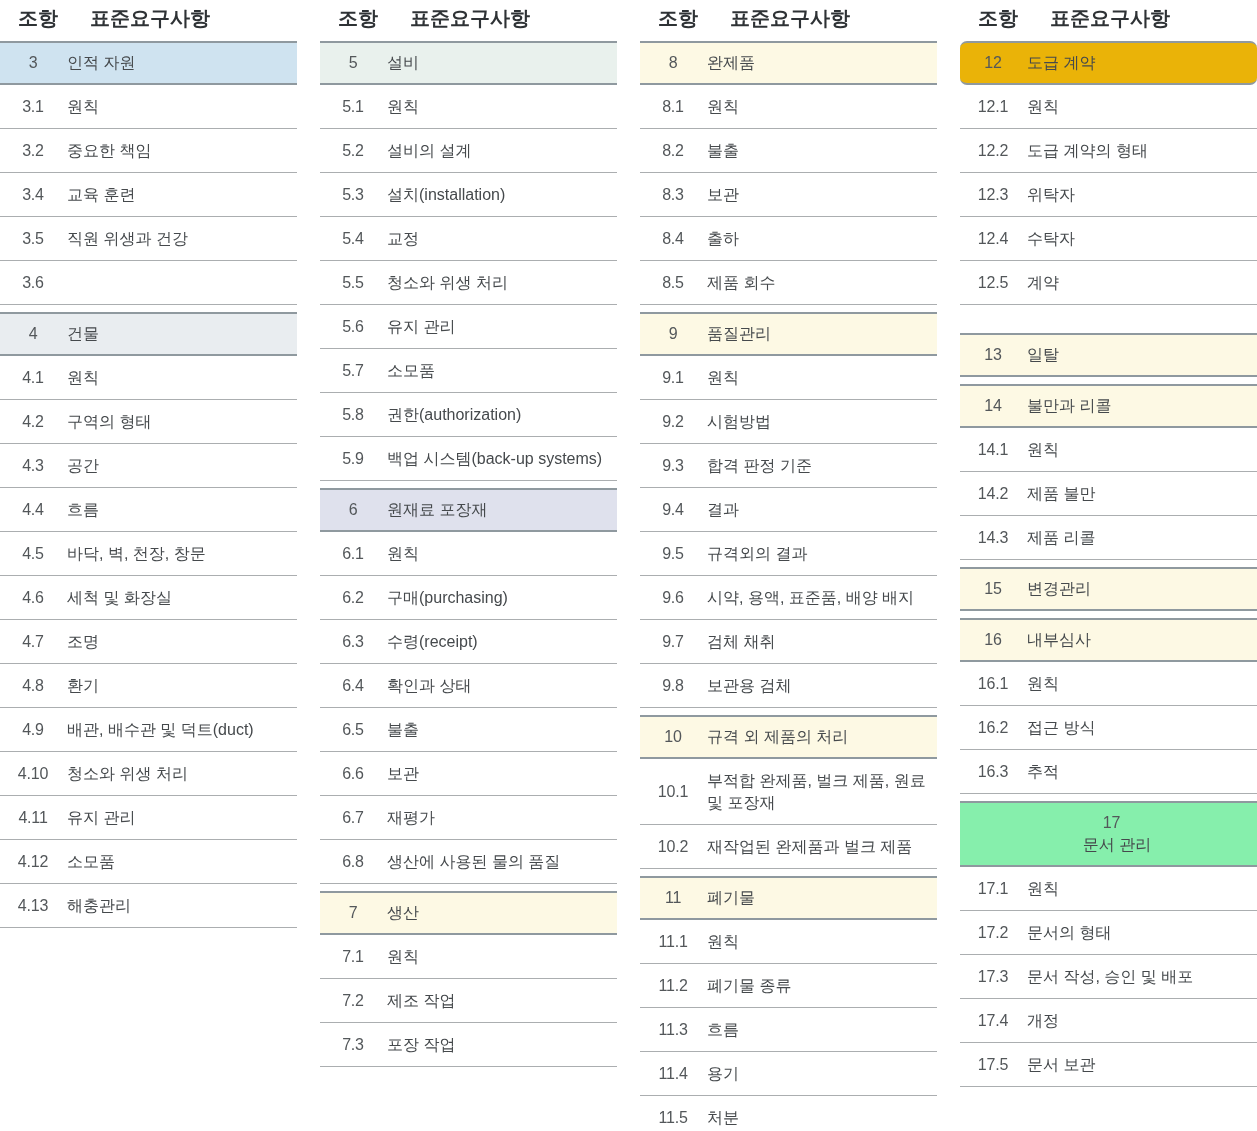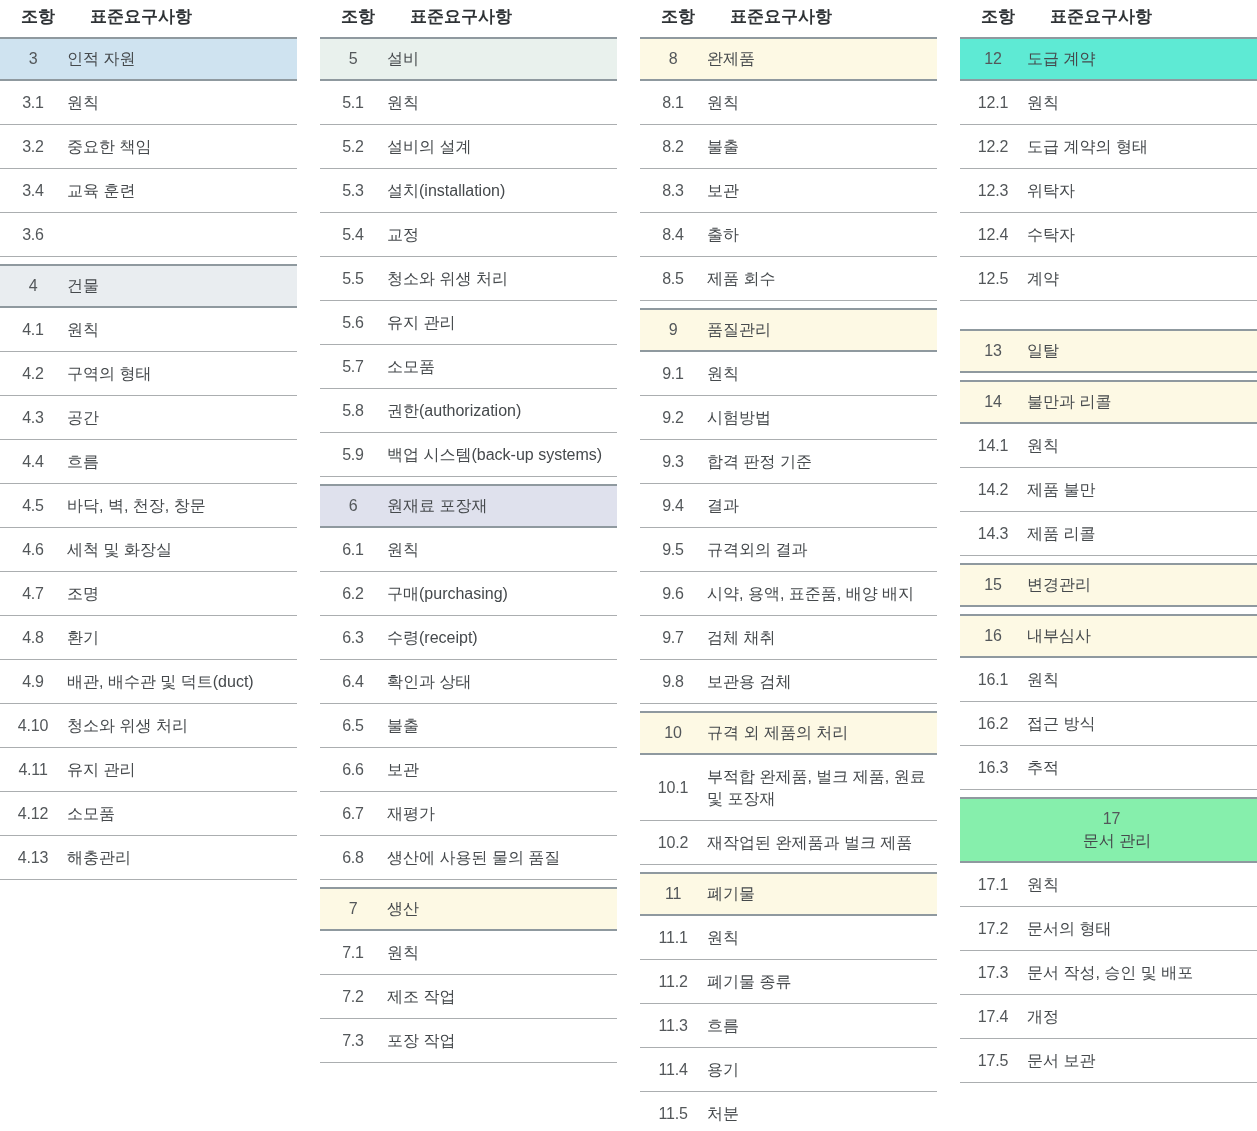--- a/index.html
+++ b/index.html
@@ -15,21 +15,21 @@
     grid-template-columns: repeat(4, 1fr);
     column-gap: 23px;
     padding-top: 2px;
     width: 1257px;
   }
   .col { min-width: 0; }
   .col-header {
     display: flex;
     align-items: center;
     padding: 3px 0 7px 0;
-    font-size: 17px;
+    font-size: 20px;
     font-weight: bold;
     color: #2e3235;
   }
   .h-num { width: 76px; text-align: center; flex: none; }
   .h-req { margin-left: 14px; }
   .row {
     display: flex;
     align-items: center;
     border-bottom: 1px solid #abaeb0;
     padding: 11px 4px 10px 10px;
@@ -77,20 +77,24 @@
   <div class="row">
     <span class="num">3.2</span>
     <span class="label">중요한 책임</span>
   </div>
 
   <div class="row">
     <span class="num">3.4</span>
     <span class="label">교육 훈련</span>
   </div>
 
+  <div class="row">
+    <span class="num">3.5</span>
+    <span class="label">직원 위생과 건강</span>
+  </div>
 
   <div class="row">
     <span class="num">3.6</span>
   </div>
 
   <div class="row section" style="background: rgb(233, 237, 240);">
     <span class="num">4</span>
     <span class="label">건물</span>
   </div>
 
@@ -411,21 +415,21 @@
   </div>
 </div>
   </section>
 
   <section class="col">
     <div class="col-header">
       <span class="h-num">조항</span>
       <span class="h-req">표준요구사항</span>
     </div>
     <div class="rows">
-  <div class="row section first" style="background: #5eead4;">
+  <div class="row section first" style="background: #eab308; border-radius: 7px;">
     <span class="num">12</span>
     <span class="label">도급 계약</span>
   </div>
 
   <div class="row">
     <span class="num">12.1</span>
     <span class="label">원칙</span>
   </div>
 
   <div class="row">

